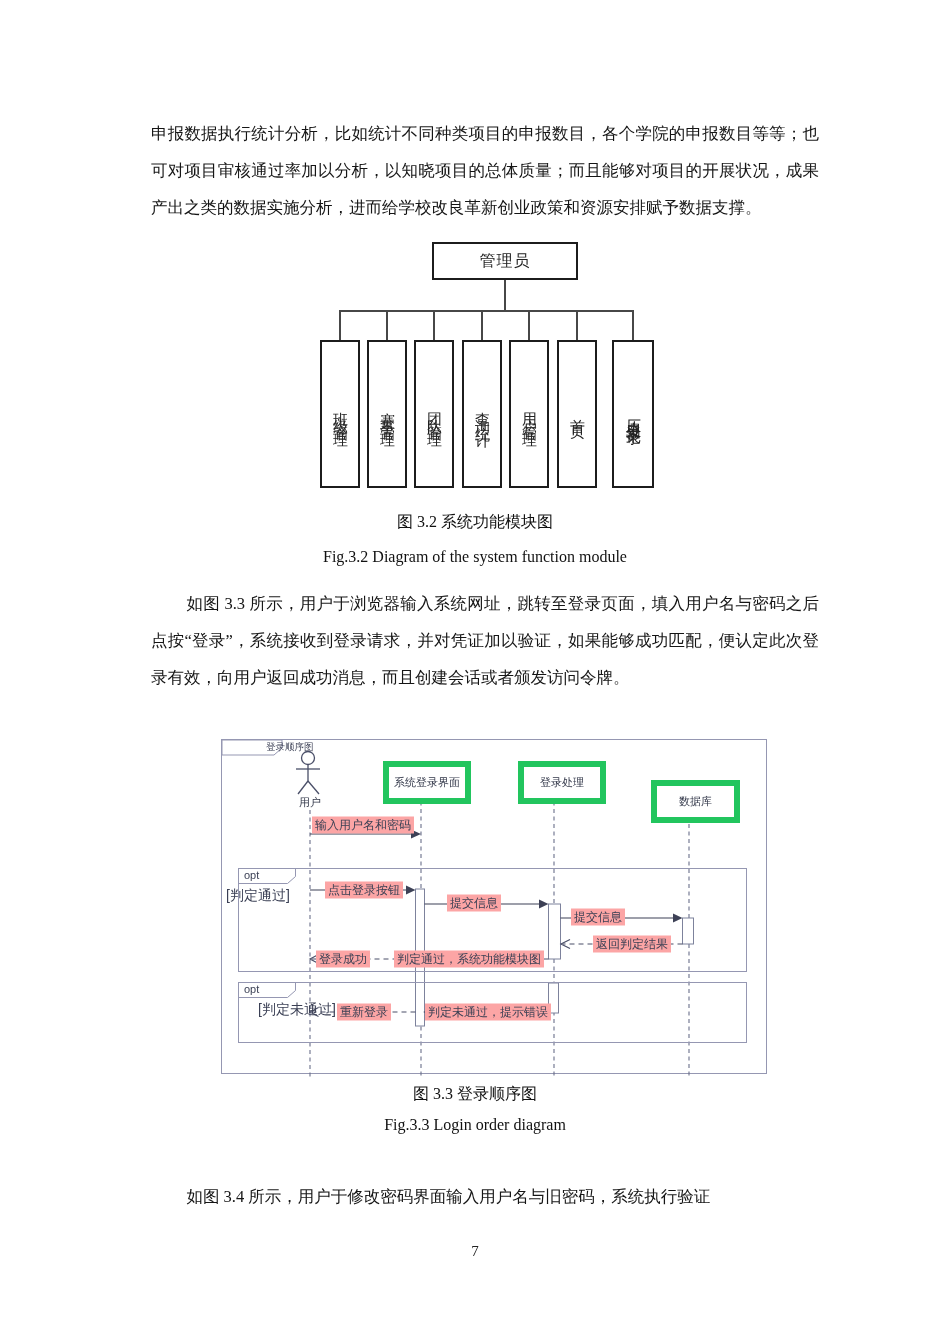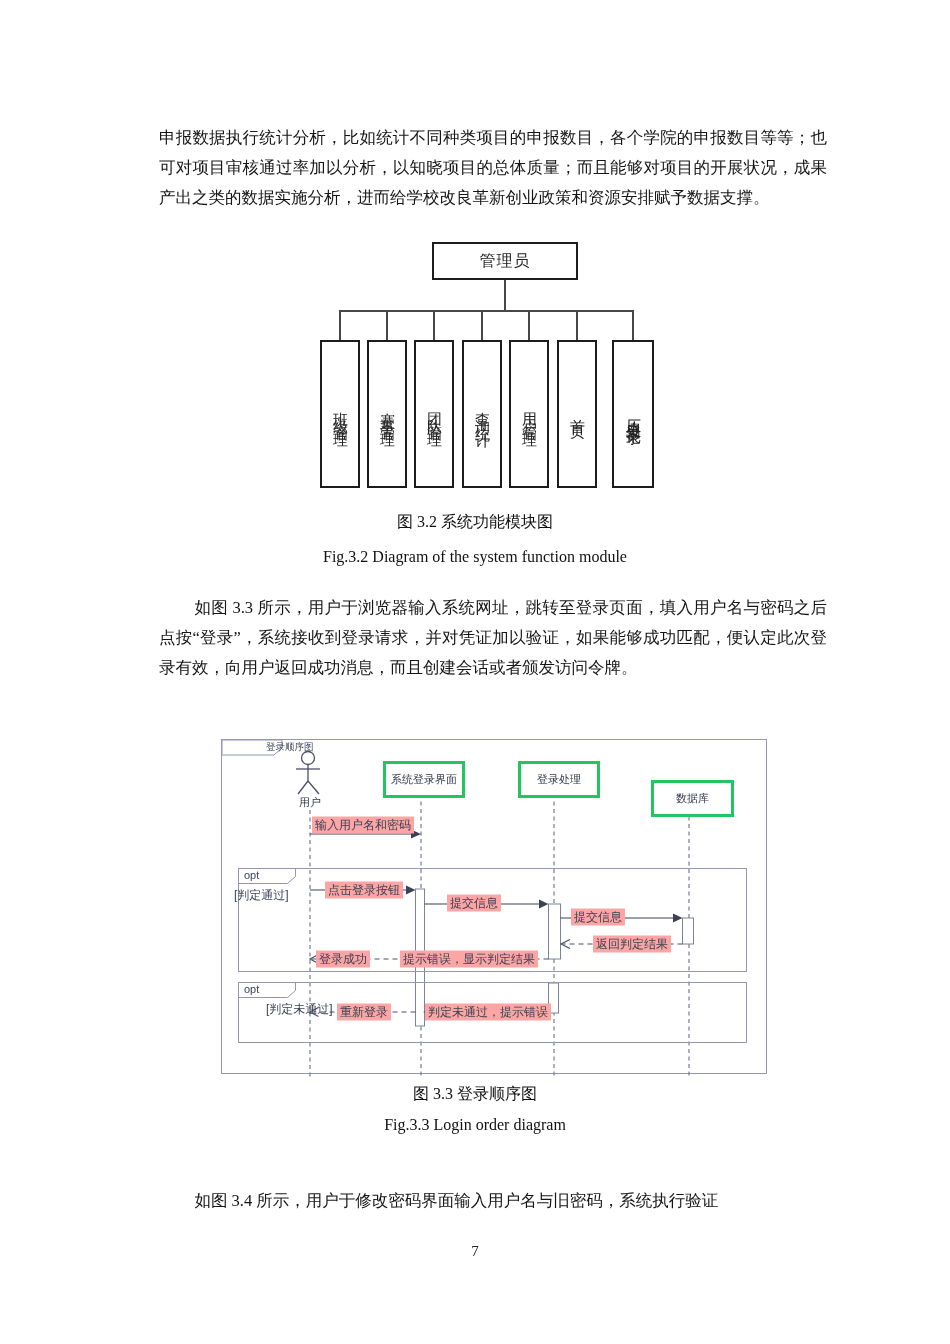--- a/index.html
+++ b/index.html
@@ -1,43 +1,43 @@
 <!DOCTYPE html>
 <html><head>
 <meta charset="utf-8">
 <style>
   html,body{margin:0;padding:0;background:#e8e8e8;}
   .page{position:relative;width:950px;height:1344px;background:#ffffff;margin:0 auto;
         font-family:"Liberation Serif","DejaVu Serif",serif;color:#1a1a1a;overflow:hidden;}
-  .para{position:absolute;left:143px;width:668px;margin:16px;font-size:16.5px;line-height:30px;
+  .para{position:absolute;left:143px;width:668px;margin:8px;font-size:16.5px;line-height:37px;
         text-align:justify;text-justify:inter-character;color:#151515;}
   .indent{text-indent:2.15em;}
   .caption{position:absolute;left:0;width:950px;text-align:center;font-size:16px;color:#111;}
 
   
   .fig32{position:absolute;left:320px;top:242px;width:340px;height:246px;}
   .tnode{position:absolute;border:2px solid #1c1c1c;background:#fff;display:flex;
          align-items:center;justify-content:center;color:#222;}
   .rootbox{left:112px;top:0;width:142px;height:34px;font-size:16px;letter-spacing:1px;align-items:center;}
   .tline{position:absolute;background:#474747;}
   .childbox{top:98px;height:144px;width:36px;}
   .vtext{writing-mode:vertical-rl;text-orientation:upright;font-size:15px;letter-spacing:7px;line-height:1;}
   .vtext.tight{letter-spacing:2.5px;}
 
   
   .seq{position:absolute;left:221px;top:739px;width:544px;height:333px;border:1px solid #9597b2;
        font-family:"Liberation Sans","DejaVu Sans",sans-serif;color:#383d52;}
   .seq svg{position:absolute;left:0;top:0;overflow:visible;}
   .seqtab{position:absolute;left:2px;top:1px;font-size:9.5px;color:#3a3f54;margin-left:42px;}
-  .llbox{position:absolute;top:21px;height:31px;border:3px solid #22c55e;background:#fff;
+  .llbox{position:absolute;top:21px;height:31px;border:6px solid #22c55e;background:#fff;
          display:flex;align-items:center;justify-content:center;font-size:11px;color:#33384a;}
   .actorlabel{position:absolute;left:88px;top:55px;transform:translateX(-50%);font-size:11px;color:#33384a;}
   .optframe{position:absolute;left:16px;width:507px;border:1px solid #9597b2;background:transparent;}
   .opttab{position:absolute;font-size:11px;color:#3a3f54;}
-  .guard{position:absolute;left:12px;font-size:12px;color:#3a3f54;}
+  .guard{position:absolute;left:4px;font-size:14px;color:#3a3f54;}
   .mlabel{position:absolute;transform:translate(-50%,-50%);background:#fca5a5;padding:0 3px;
           font-size:12px;white-space:nowrap;color:#3b4054;}
   .pagenum{position:absolute;left:0;width:950px;top:1243px;text-align:center;font-size:15px;color:#222;}
 </style>
 </head>
 <body>
 
 <div class="page">
 
   <p class="para" style="top:107px;">申报数据执行统计分析，比如统计不同种类项目的申报数目，各个学院的申报数目等等；也可对项目审核通过率加以分析，以知晓项目的总体质量；而且能够对项目的开展状况，成果产出之类的数据实施分析，进而给学校改良革新创业政策和资源安排赋予数据支撑。</p>
@@ -155,21 +155,21 @@
     <div class="opttab" style="left:22px;top:129px;">opt</div>
     <div class="opttab" style="left:22px;top:243px;">opt</div>
     <div class="guard" style="top:147px;">[判定通过]</div>
     <div class="guard" style="top:261px;padding-left:32px;">[判定未通过]</div>
 
     <div class="mlabel" style="left:141px;top:85px;">输入用户名和密码</div>
     <div class="mlabel" style="left:142px;top:150px;">点击登录按钮</div>
     <div class="mlabel" style="left:252px;top:163px;">提交信息</div>
     <div class="mlabel" style="left:376px;top:177px;">提交信息</div>
     <div class="mlabel" style="left:386px;top:204px;margin-left:24px;">返回判定结果</div>
-    <div class="mlabel" style="left:247px;top:219px;">提示错误，显示判定结果</div>
+    <div class="mlabel" style="left:247px;top:219px;">判定通过，系统功能模块图</div>
     <div class="mlabel" style="left:121px;top:219px;">登录成功</div>
     <div class="mlabel" style="left:266px;top:272px;">判定未通过，提示错误</div>
     <div class="mlabel" style="left:142px;top:272px;">重新登录</div>
   </div>
 
   <div class="caption" style="top:1084px;">图 3.3 登录顺序图</div>
   <div class="caption" style="top:1116px;">Fig.3.3 Login order diagram</div>
 
   <p class="para indent" style="top:1170px;">如图 3.4 所示，用户于修改密码界面输入用户名与旧密码，系统执行验证</p>
 

